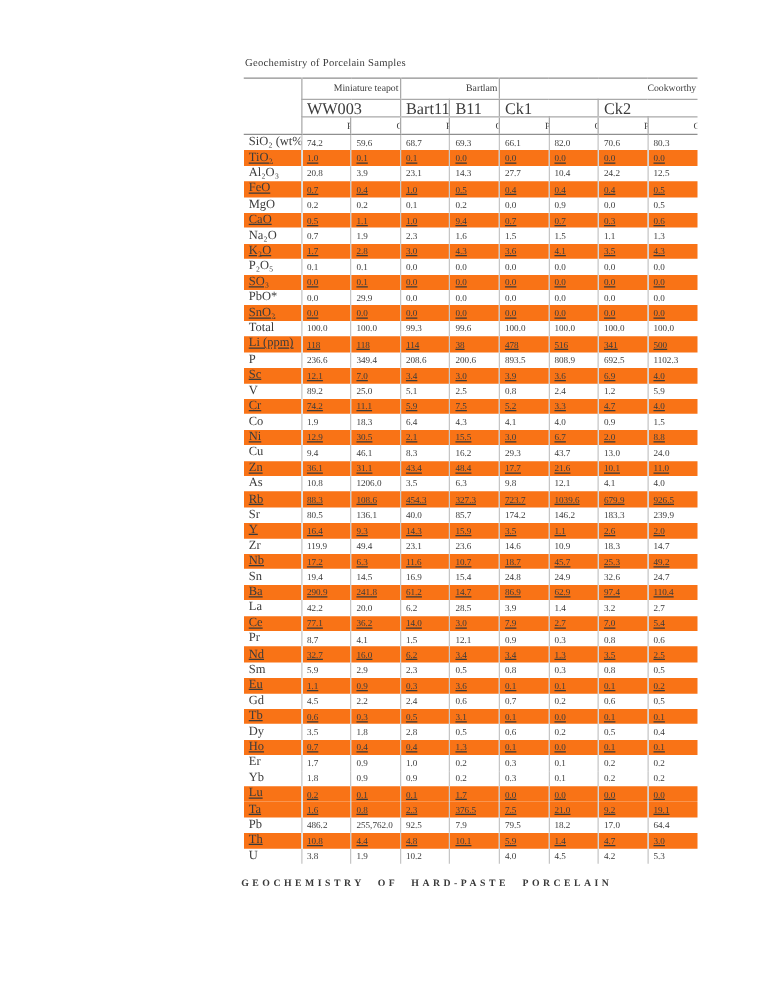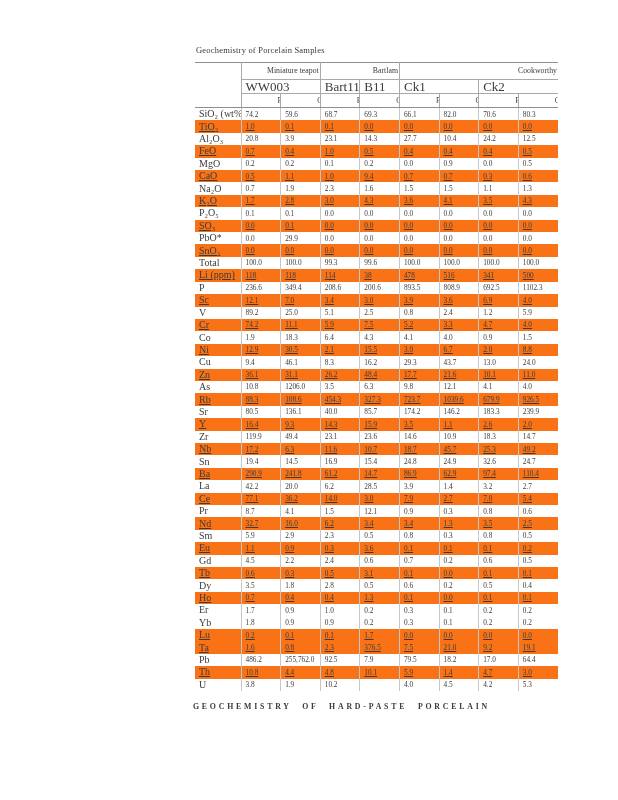--- a/index.html
+++ b/index.html
@@ -310,21 +310,21 @@
         <td>16.2</td>
         <td>29.3</td>
         <td>43.7</td>
         <td>13.0</td>
         <td>24.0</td>
       </tr>
       <tr class="alt">
         <th>Zn</th>
         <td>36.1</td>
         <td>31.1</td>
-        <td>26.2</td>
+        <td>43.4</td>
         <td>48.4</td>
         <td>17.7</td>
         <td>21.6</td>
         <td>10.1</td>
         <td>11.0</td>
       </tr>
       <tr>
         <th>As</th>
         <td>10.8</td>
         <td>1206.0</td>

